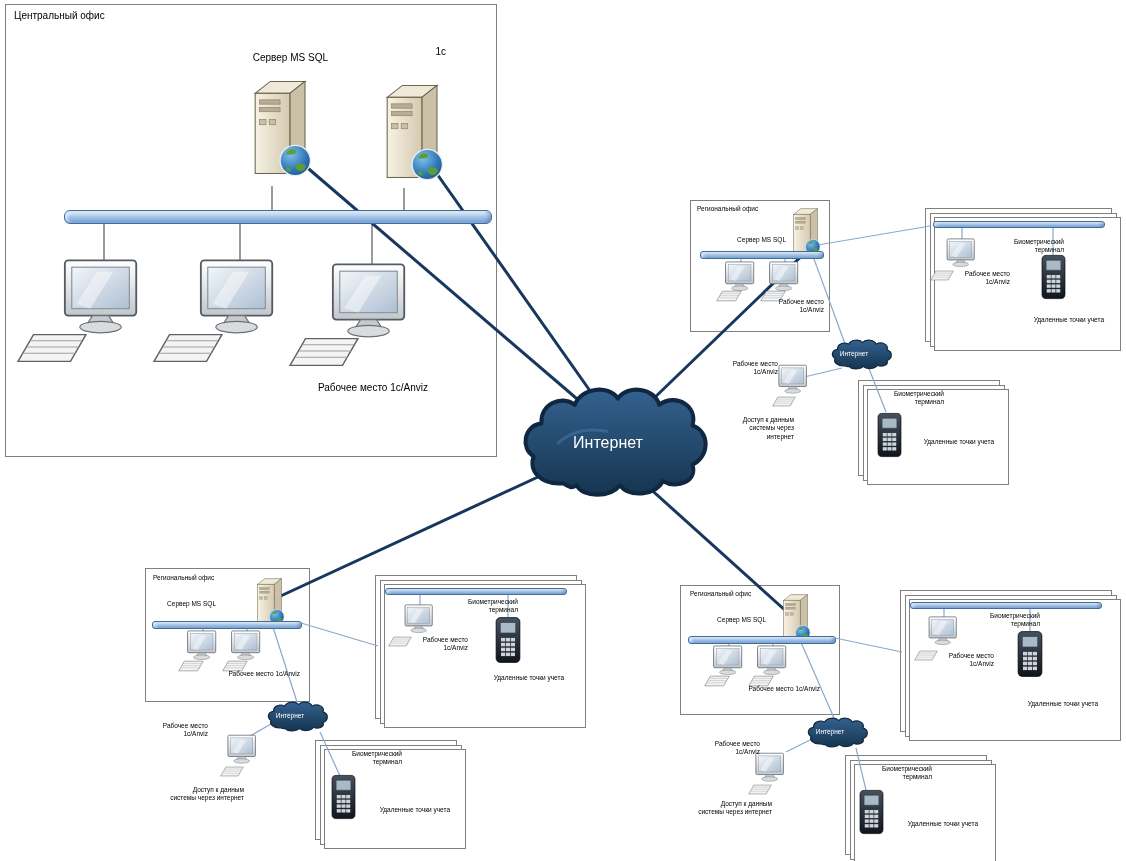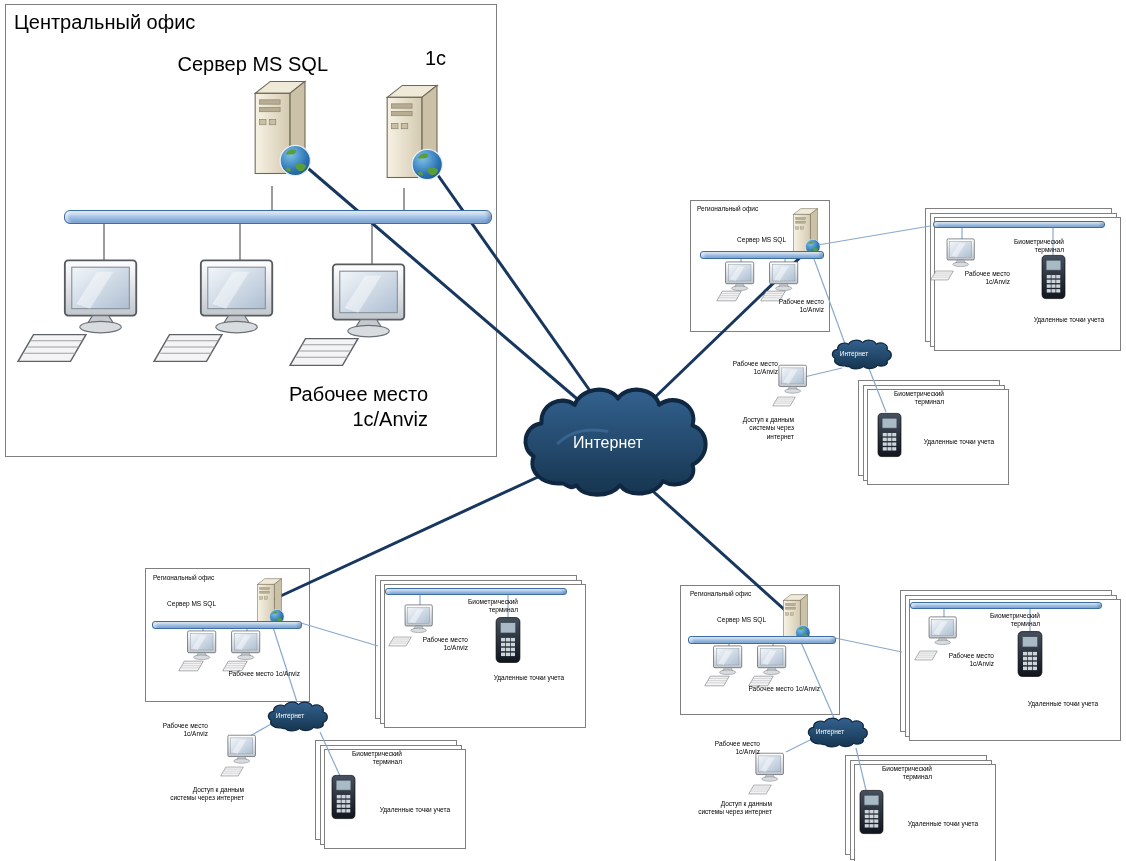--- a/index.html
+++ b/index.html
@@ -12,21 +12,21 @@
           width:100%;height:100%;z-index:-1;}
   .stackbox::before{left:4px;top:4px;}
   .stackbox::after{left:8px;top:8px;}
   
   .bus{position:absolute;z-index:3;border:1px solid #3c6ea5;border-radius:6px;
        background:linear-gradient(180deg,#f0f6fc 0%,#aac7e8 45%,#6f9dd1 100%);
        box-shadow:inset -3px 0 3px rgba(30,60,100,.25), inset 3px 0 3px rgba(255,255,255,.5);}
   .bus.sm{border-radius:3px;border-width:1px;}
   
   .lbl{position:absolute;z-index:4;text-align:right;line-height:1.25;}
-  .lbl-lg{font-size:20px;}
+  .lbl-lg{font-size:10px;}
   .lbl-sm{font-size:6.5px;line-height:1.3;}
   .lbl-left{text-align:left;}
   
   .cloud{position:absolute;z-index:3;}
   .cloud svg{position:absolute;left:0;top:0;width:100%;height:100%;}
   .cloud-label{position:absolute;left:0;right:16px;text-align:center;color:#fff;z-index:4;}
   .cloud-lg .cloud-label{top:42%;font-size:16px;}
   .cloud-sm .cloud-label{top:34%;font-size:6.5px;}
   
   .wires{position:absolute;left:0;top:0;z-index:2;pointer-events:none;}

